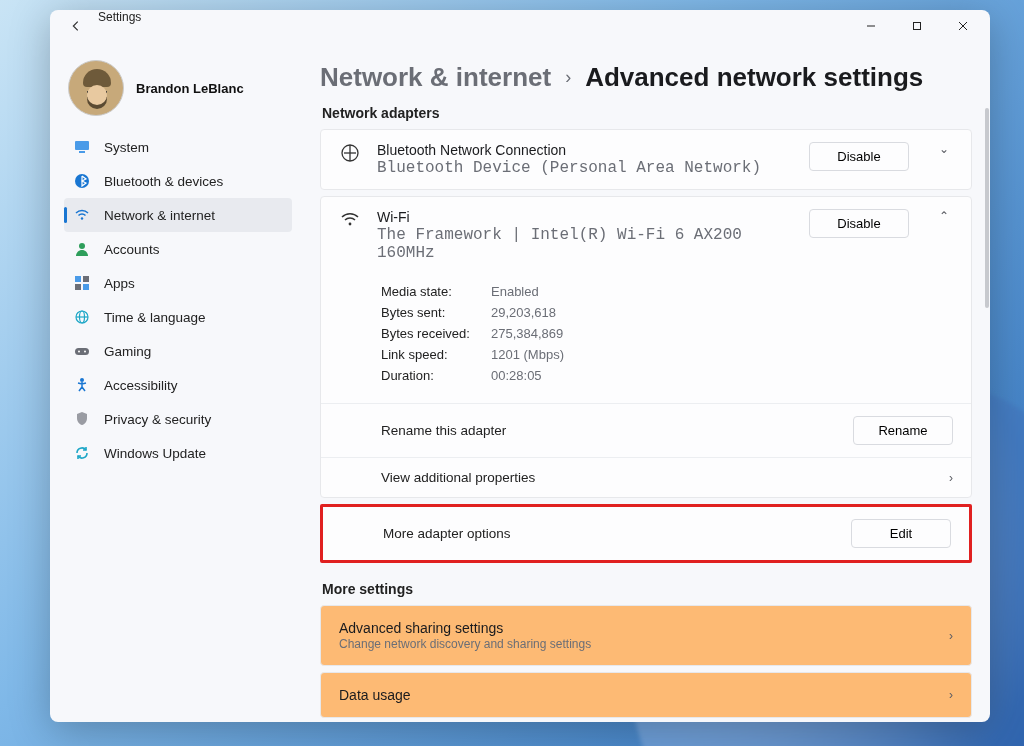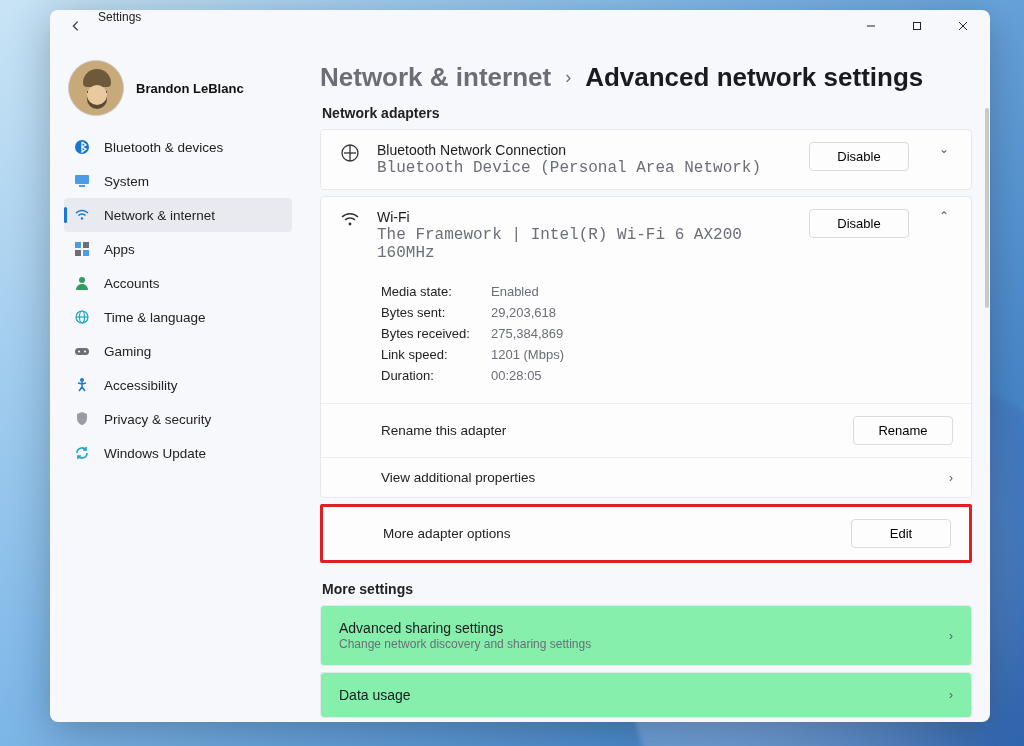--- a/index.html
+++ b/index.html
@@ -80,21 +80,21 @@
   .stats .k{color:#222;}
   .stats .v{color:#6b6e76;}
   .subrow{
     display:flex;align-items:center;justify-content:space-between;border-top:1px solid #eceef1;
     padding:12px 18px 12px 60px;font-size:13.5px;color:#222;cursor:pointer;gap:32px;
   }
   .subrow .chev-r{color:#5a5c63;font-size:12px;}
   .highlight{border:3px solid #e02020;margin:2px 14px 6px 0;border-radius:2px;}
   .highlight .subrow{border-top:1px solid #eceef1;}
   .more-card{
-    background:#86efac;border:1px solid #e7e8eb;border-radius:4px;margin:0 14px 6px 0;
+    background:#fdba74;border:1px solid #e7e8eb;border-radius:4px;margin:0 14px 6px 0;
     display:flex;align-items:center;justify-content:space-between;padding:14px 18px;cursor:pointer;
   }
   .more-card .mtitles{display:flex;flex-direction:column;}
   .more-card .mt{font-size:14px;color:#1a1b1e;}
   .more-card .ms{font-size:12px;color:#6b6e76;margin-top:1px;}
   .more-card .chev-r{color:#5a5c63;font-size:12px;}
   .scrollbar-stub{position:absolute;right:1px;top:60px;width:4px;height:200px;background:#c7c9ce;border-radius:2px;}
 </style>
 </head>
 <body>
@@ -133,64 +133,64 @@
         <div class="avatar">
           <div class="beard"></div>
             <div class="glasses"></div>
         </div>
         <div class="uname">Brandon LeBlanc</div>
       </div>
       <nav class="nav">
         <div class="nav-item">
           <span class="nicon">
               <svg width="16" height="16" viewBox="0 0 16 16">
+                <rect x="1" y="2" width="14" height="9" rx="1" fill="#4a9be8"></rect>
+                <rect x="5" y="12" width="6" height="2" fill="#4a9be8"></rect>
+              </svg>
+            </span>
+          <span>System</span>
+        </div>
+        <div class="nav-item">
+          <span class="nicon">
+              <svg width="16" height="16" viewBox="0 0 16 16">
                 <circle cx="8" cy="8" r="7" fill="#1976d2"></circle>
                 <path d="M8 3v10l4-3-4-2 4-2-4-3" fill="none" stroke="#fff" stroke-width="1.2"></path>
               </svg>
             </span>
           <span>Bluetooth &amp; devices</span>
-        </div>
-        <div class="nav-item">
-          <span class="nicon">
-              <svg width="16" height="16" viewBox="0 0 16 16">
-                <rect x="1" y="2" width="14" height="9" rx="1" fill="#4a9be8"></rect>
-                <rect x="5" y="12" width="6" height="2" fill="#4a9be8"></rect>
-              </svg>
-            </span>
-          <span>System</span>
         </div>
         <div class="nav-item active">
           <span class="nicon">
               <svg width="16" height="16" viewBox="0 0 16 16" fill="none" stroke="#1976d2" stroke-width="1.5">
                 <path d="M2 6c3.3-3.3 8.7-3.3 12 0"></path>
                 <path d="M4.5 8.5c1.9-1.9 5.1-1.9 7 0"></path>
                 <circle cx="8" cy="11.5" r="1.2" fill="#1976d2" stroke="none"></circle>
               </svg>
             </span>
           <span>Network &amp; internet</span>
         </div>
         <div class="nav-item">
           <span class="nicon">
               <svg width="16" height="16" viewBox="0 0 16 16">
+                <circle cx="8" cy="5" r="3" fill="#2e9e5b"></circle>
+                <path d="M2 15c0-3.3 2.7-6 6-6s6 2.7 6 6" fill="#2e9e5b"></path>
+              </svg>
+            </span>
+          <span>Accounts</span>
+        </div>
+        <div class="nav-item">
+          <span class="nicon">
+              <svg width="16" height="16" viewBox="0 0 16 16">
                 <rect x="1" y="1" width="6" height="6" fill="#4a9be8"></rect>
                 <rect x="9" y="1" width="6" height="6" fill="#6b6e76"></rect>
                 <rect x="1" y="9" width="6" height="6" fill="#6b6e76"></rect>
                 <rect x="9" y="9" width="6" height="6" fill="#4a9be8"></rect>
               </svg>
             </span>
           <span>Apps</span>
-        </div>
-        <div class="nav-item">
-          <span class="nicon">
-              <svg width="16" height="16" viewBox="0 0 16 16">
-                <circle cx="8" cy="5" r="3" fill="#2e9e5b"></circle>
-                <path d="M2 15c0-3.3 2.7-6 6-6s6 2.7 6 6" fill="#2e9e5b"></path>
-              </svg>
-            </span>
-          <span>Accounts</span>
         </div>
         <div class="nav-item">
           <span class="nicon">
               <svg width="16" height="16" viewBox="0 0 16 16" fill="none" stroke="#1ea7c7" stroke-width="1.2">
                 <circle cx="8" cy="8" r="6"></circle>
                 <ellipse cx="8" cy="8" rx="2.5" ry="6"></ellipse>
                 <line x1="2" y1="8" x2="14" y2="8"></line>
               </svg>
             </span>
           <span>Time &amp; language</span>

